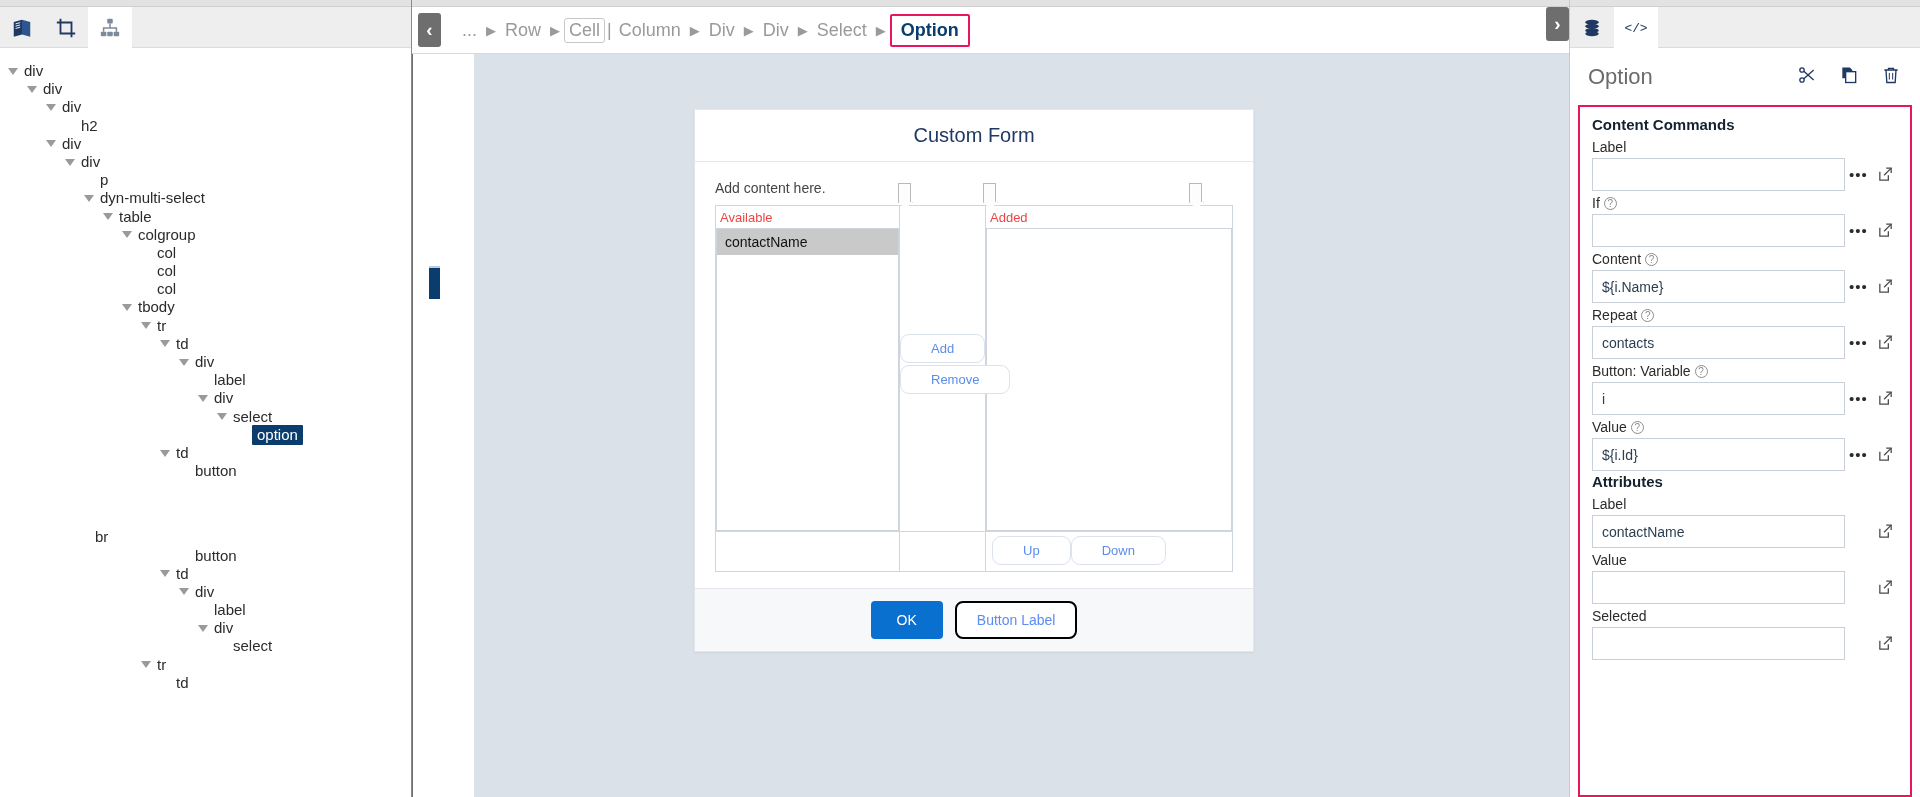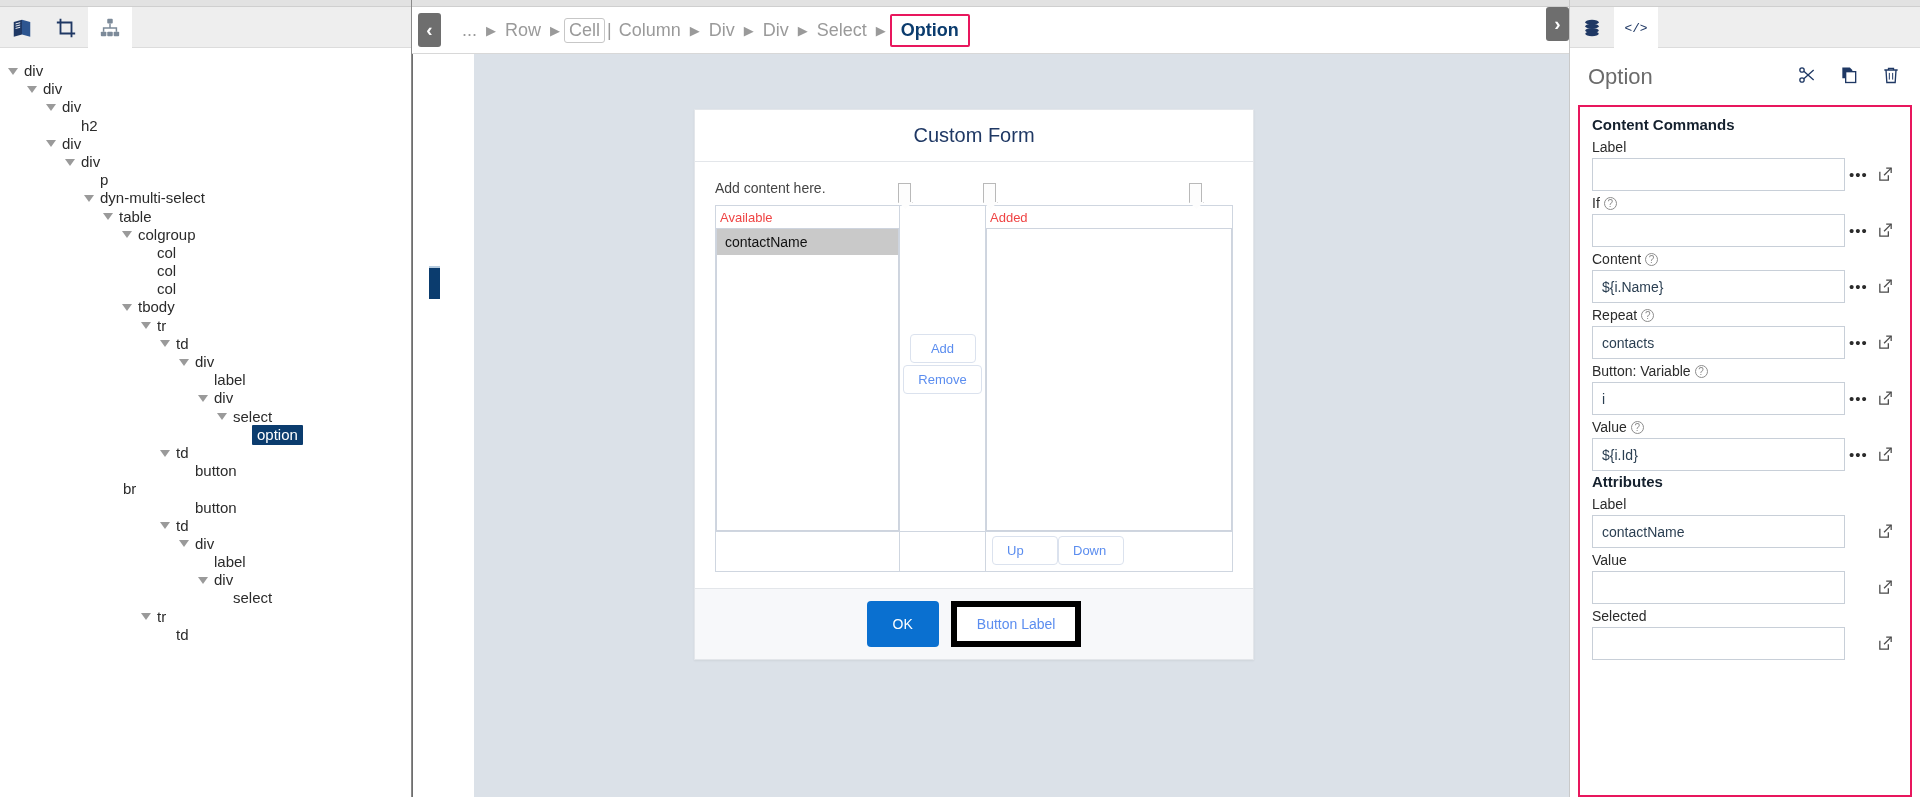--- a/index.html
+++ b/index.html
@@ -254,26 +254,26 @@
     padding: 5px 8px;
     font-size: 14px;
     color: #111;
     cursor: pointer;
   }
   .lb-opt.sel { background: #c9c9c9; }
   .midcell { text-align: center; padding-top: 128px !important; }
   .btn-out {
     display: inline-block;
     min-width: 66px;
-    padding: 6px 14px;
+    padding: 6px 30px;
     font-size: 13px;
     color: #5b8def;
     background: #fff;
     border: 1px solid #dbe2ee;
-    border-radius: 4px;
+    border-radius: 9px;
     cursor: pointer;
     margin: 0 0 2px 0;
   }
   .footrow td { height: 34px; padding: 4px 6px !important; }
   .footbtns { display: flex; }
   .form-foot {
     border-top: 1px solid #e3e6ea;
     background: #f7f8fa;
     padding: 12px 20px;
     display: flex;
@@ -285,22 +285,22 @@
     color: #fff;
     border: 0;
     border-radius: 4px;
     font-size: 14px;
     padding: 9px 26px;
     cursor: pointer;
   }
   .btn-secondary {
     background: #fff;
     color: #5b8def;
-    border: 6px solid #000000;
-    border-radius: 0;
+    border: 2px solid #000000;
+    border-radius: 8px;
     font-size: 14px;
     padding: 9px 20px;
     cursor: pointer;
   }
   .right-nav-arrow {
     position: absolute;
     right: 0px; top: 7px;
     width: 23px; height: 34px;
     background: #6e6e6e;
     border-radius: 3px;
@@ -533,21 +533,21 @@
           <span class="tree-label">option</span>
         </div>
         <div class="tree-row" style="padding-left: 160px;">
           <span class="tw"></span>
           <span class="tree-label">td</span>
         </div>
         <div class="tree-row" style="padding-left: 179px;">
           <span class="tw spacer"></span>
           <span class="tree-label">button</span>
         </div>
-        <div class="tree-row" style="padding-left: 107px;">
+        <div class="tree-row" style="padding-left: 79px; margin-top: 48px;">
           <span class="tw spacer"></span>
           <span class="tree-label">br</span>
         </div>
         <div class="tree-row" style="padding-left: 179px;">
           <span class="tw spacer"></span>
           <span class="tree-label">button</span>
         </div>
         <div class="tree-row" style="padding-left: 160px;">
           <span class="tw"></span>
           <span class="tree-label">td</span>

